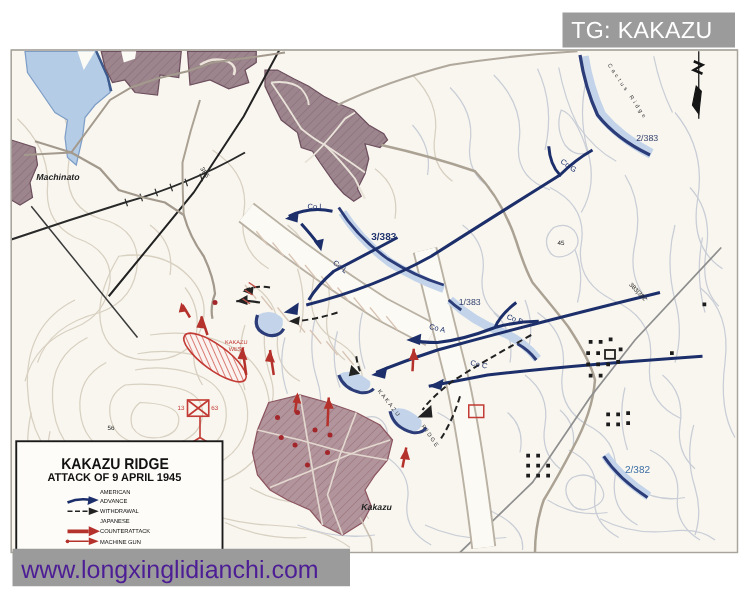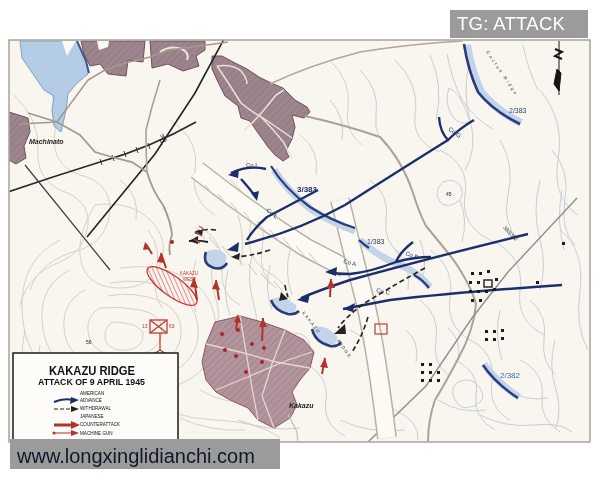--- a/index.html
+++ b/index.html
@@ -393,17 +393,17 @@
 <path d="M71 421 l9 4 -9 4 z" fill="#b5322c"></path>
 <path d="M54 433 L71 433" stroke="#b5322c" stroke-width="1.2" fill="none"></path>
 <path d="M71 430 l8 3 -8 3 z" fill="#b5322c"></path>
 <circle cx="54" cy="433" r="1.5" fill="#b5322c"></circle>
 </g>
 </g>
 <rect x="9" y="40" width="581" height="402" fill="none" stroke="#a8a49c" stroke-width="1"></rect>
 </svg>
 
 <div style="position:absolute;left:450px;top:10px;width:138px;height:28px;background:#9b9b9b;"></div>
-<div style="position:absolute;left:457px;top:13px;color:#ffffff;font-size:18.5px;letter-spacing:0.3px;">TG: ATTACK</div>
+<div style="position:absolute;left:457px;top:13px;color:#ffffff;font-size:18.5px;letter-spacing:0.3px;">TG: KAKAZU</div>
 
 <div style="position:absolute;left:10px;top:439px;width:270px;height:30px;background:#9b9b9b;"></div>
-<div style="position:absolute;left:17px;top:445px;color:#0f172a;font-size:20px;">www.longxinglidianchi.com</div>
+<div style="position:absolute;left:17px;top:445px;color:#4c1d95;font-size:20px;">www.longxinglidianchi.com</div>
 </div>
 
 </body></html>

